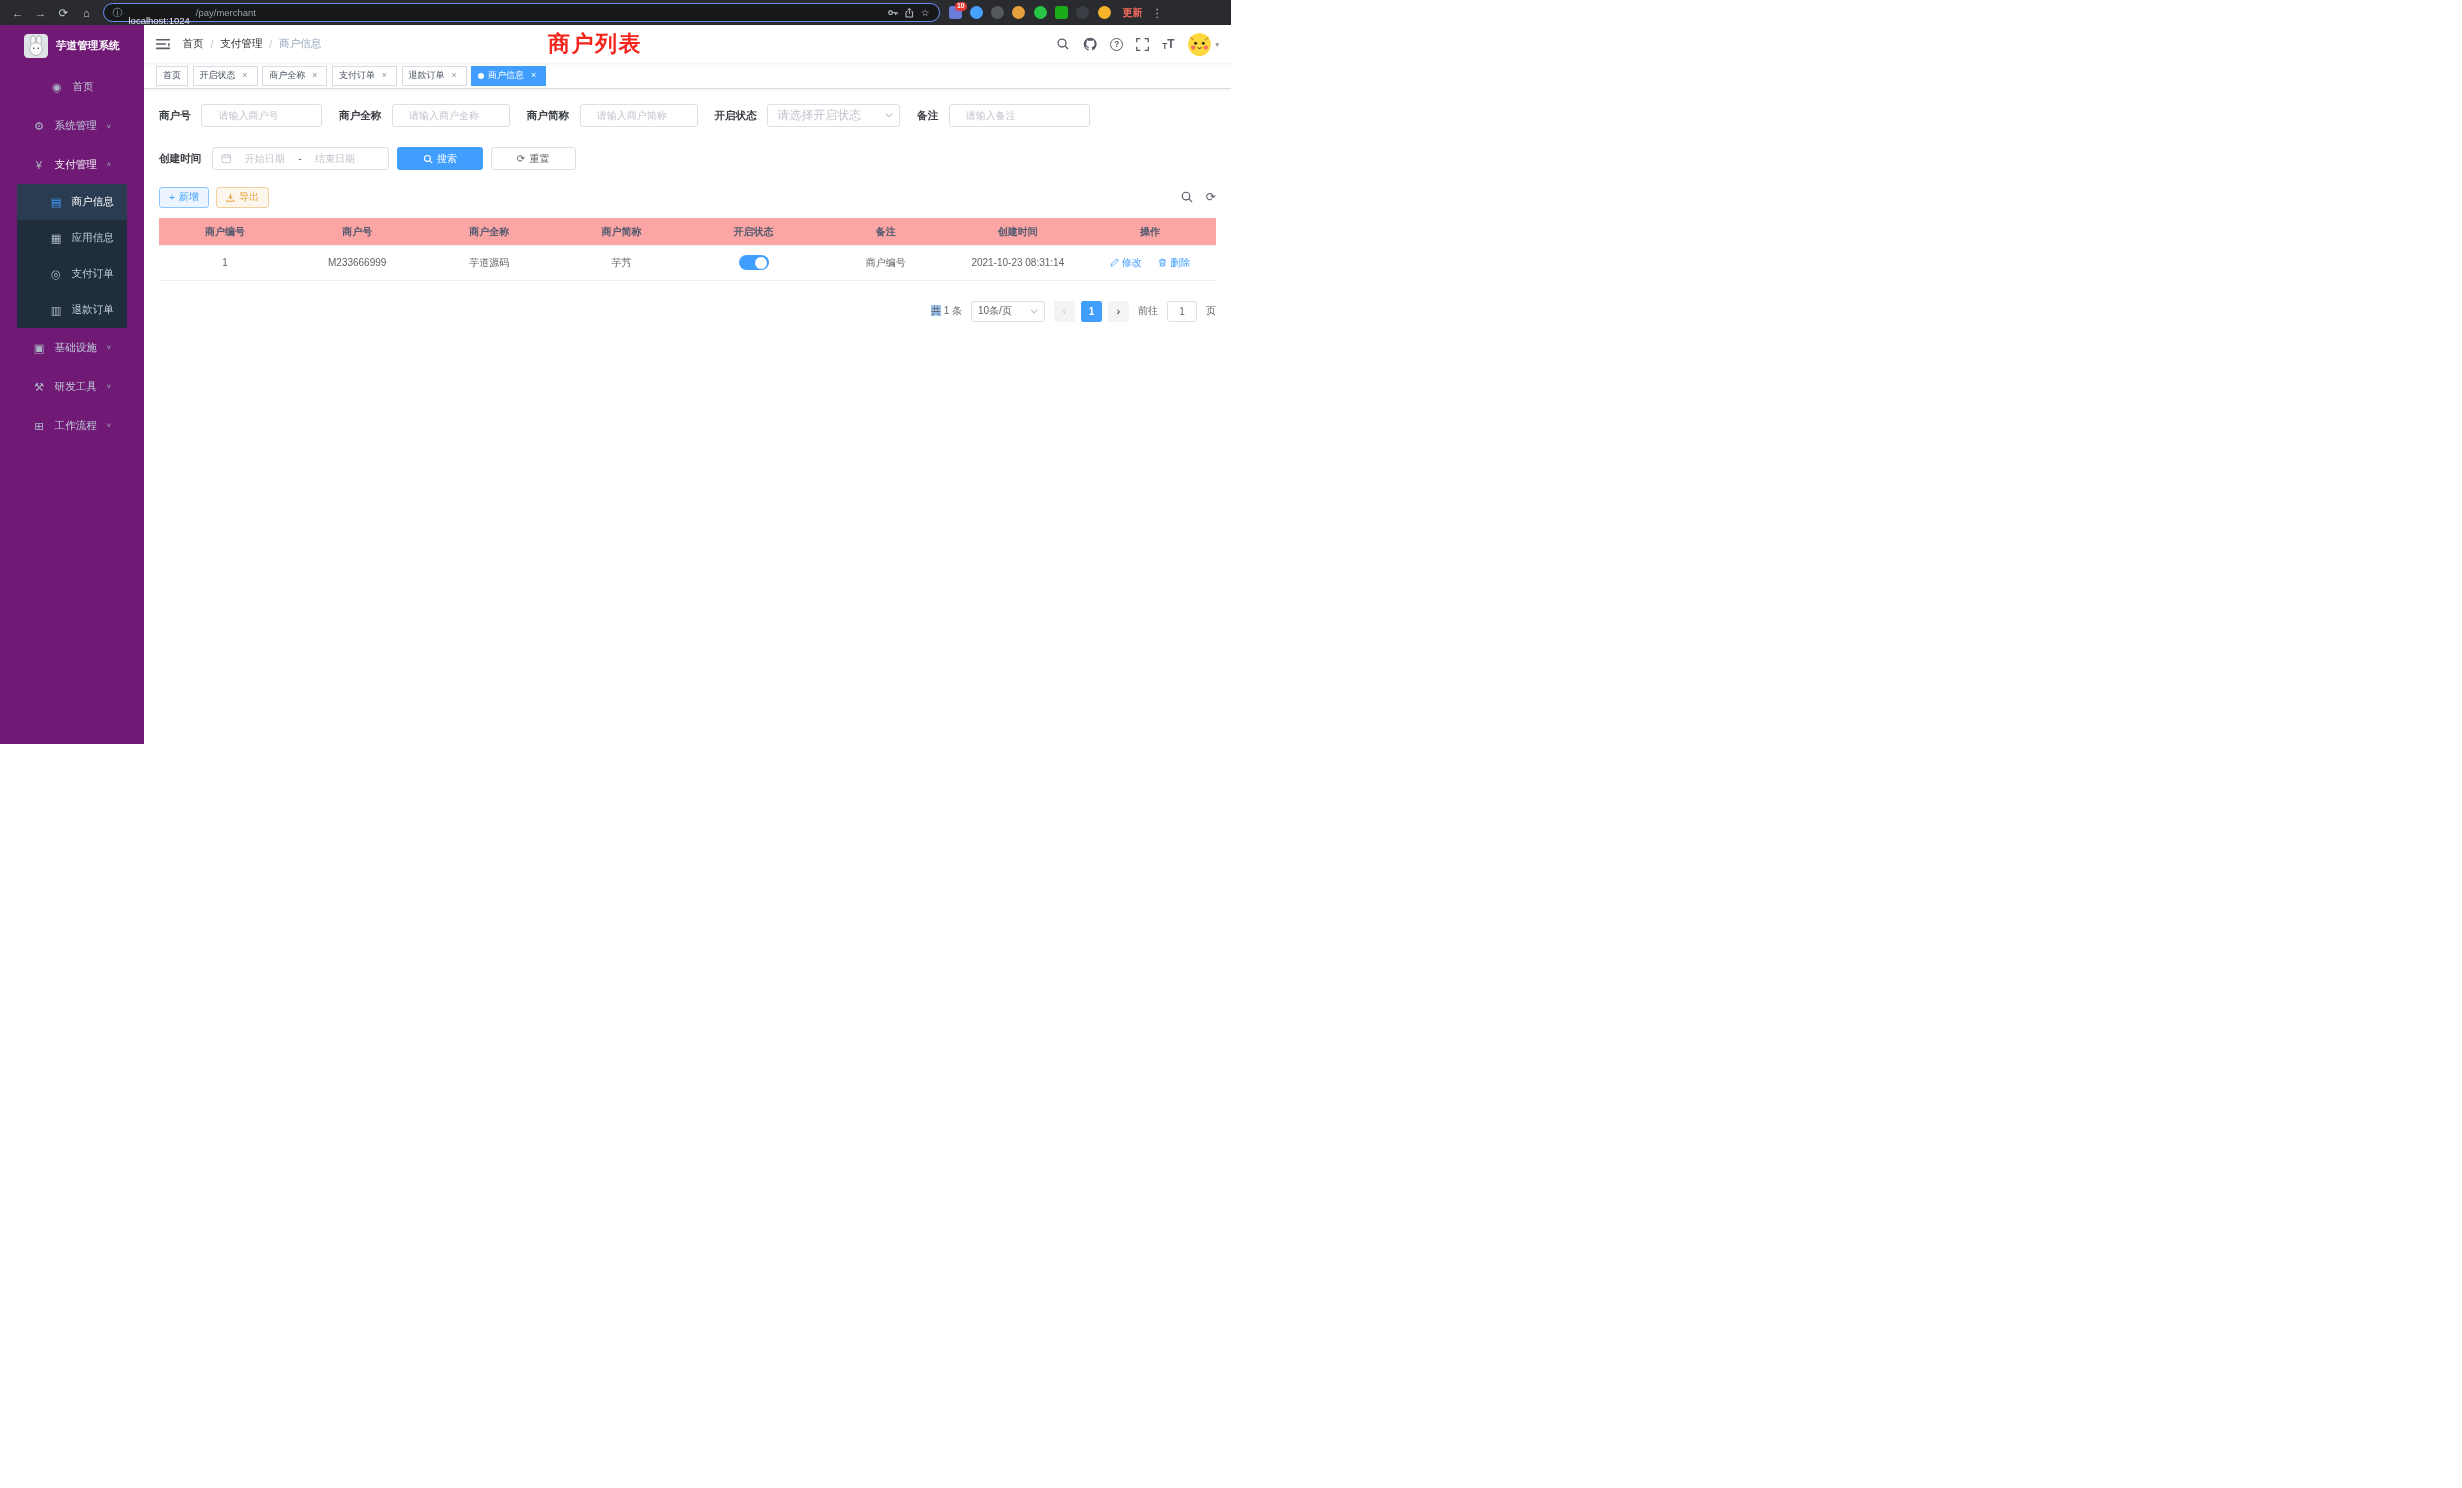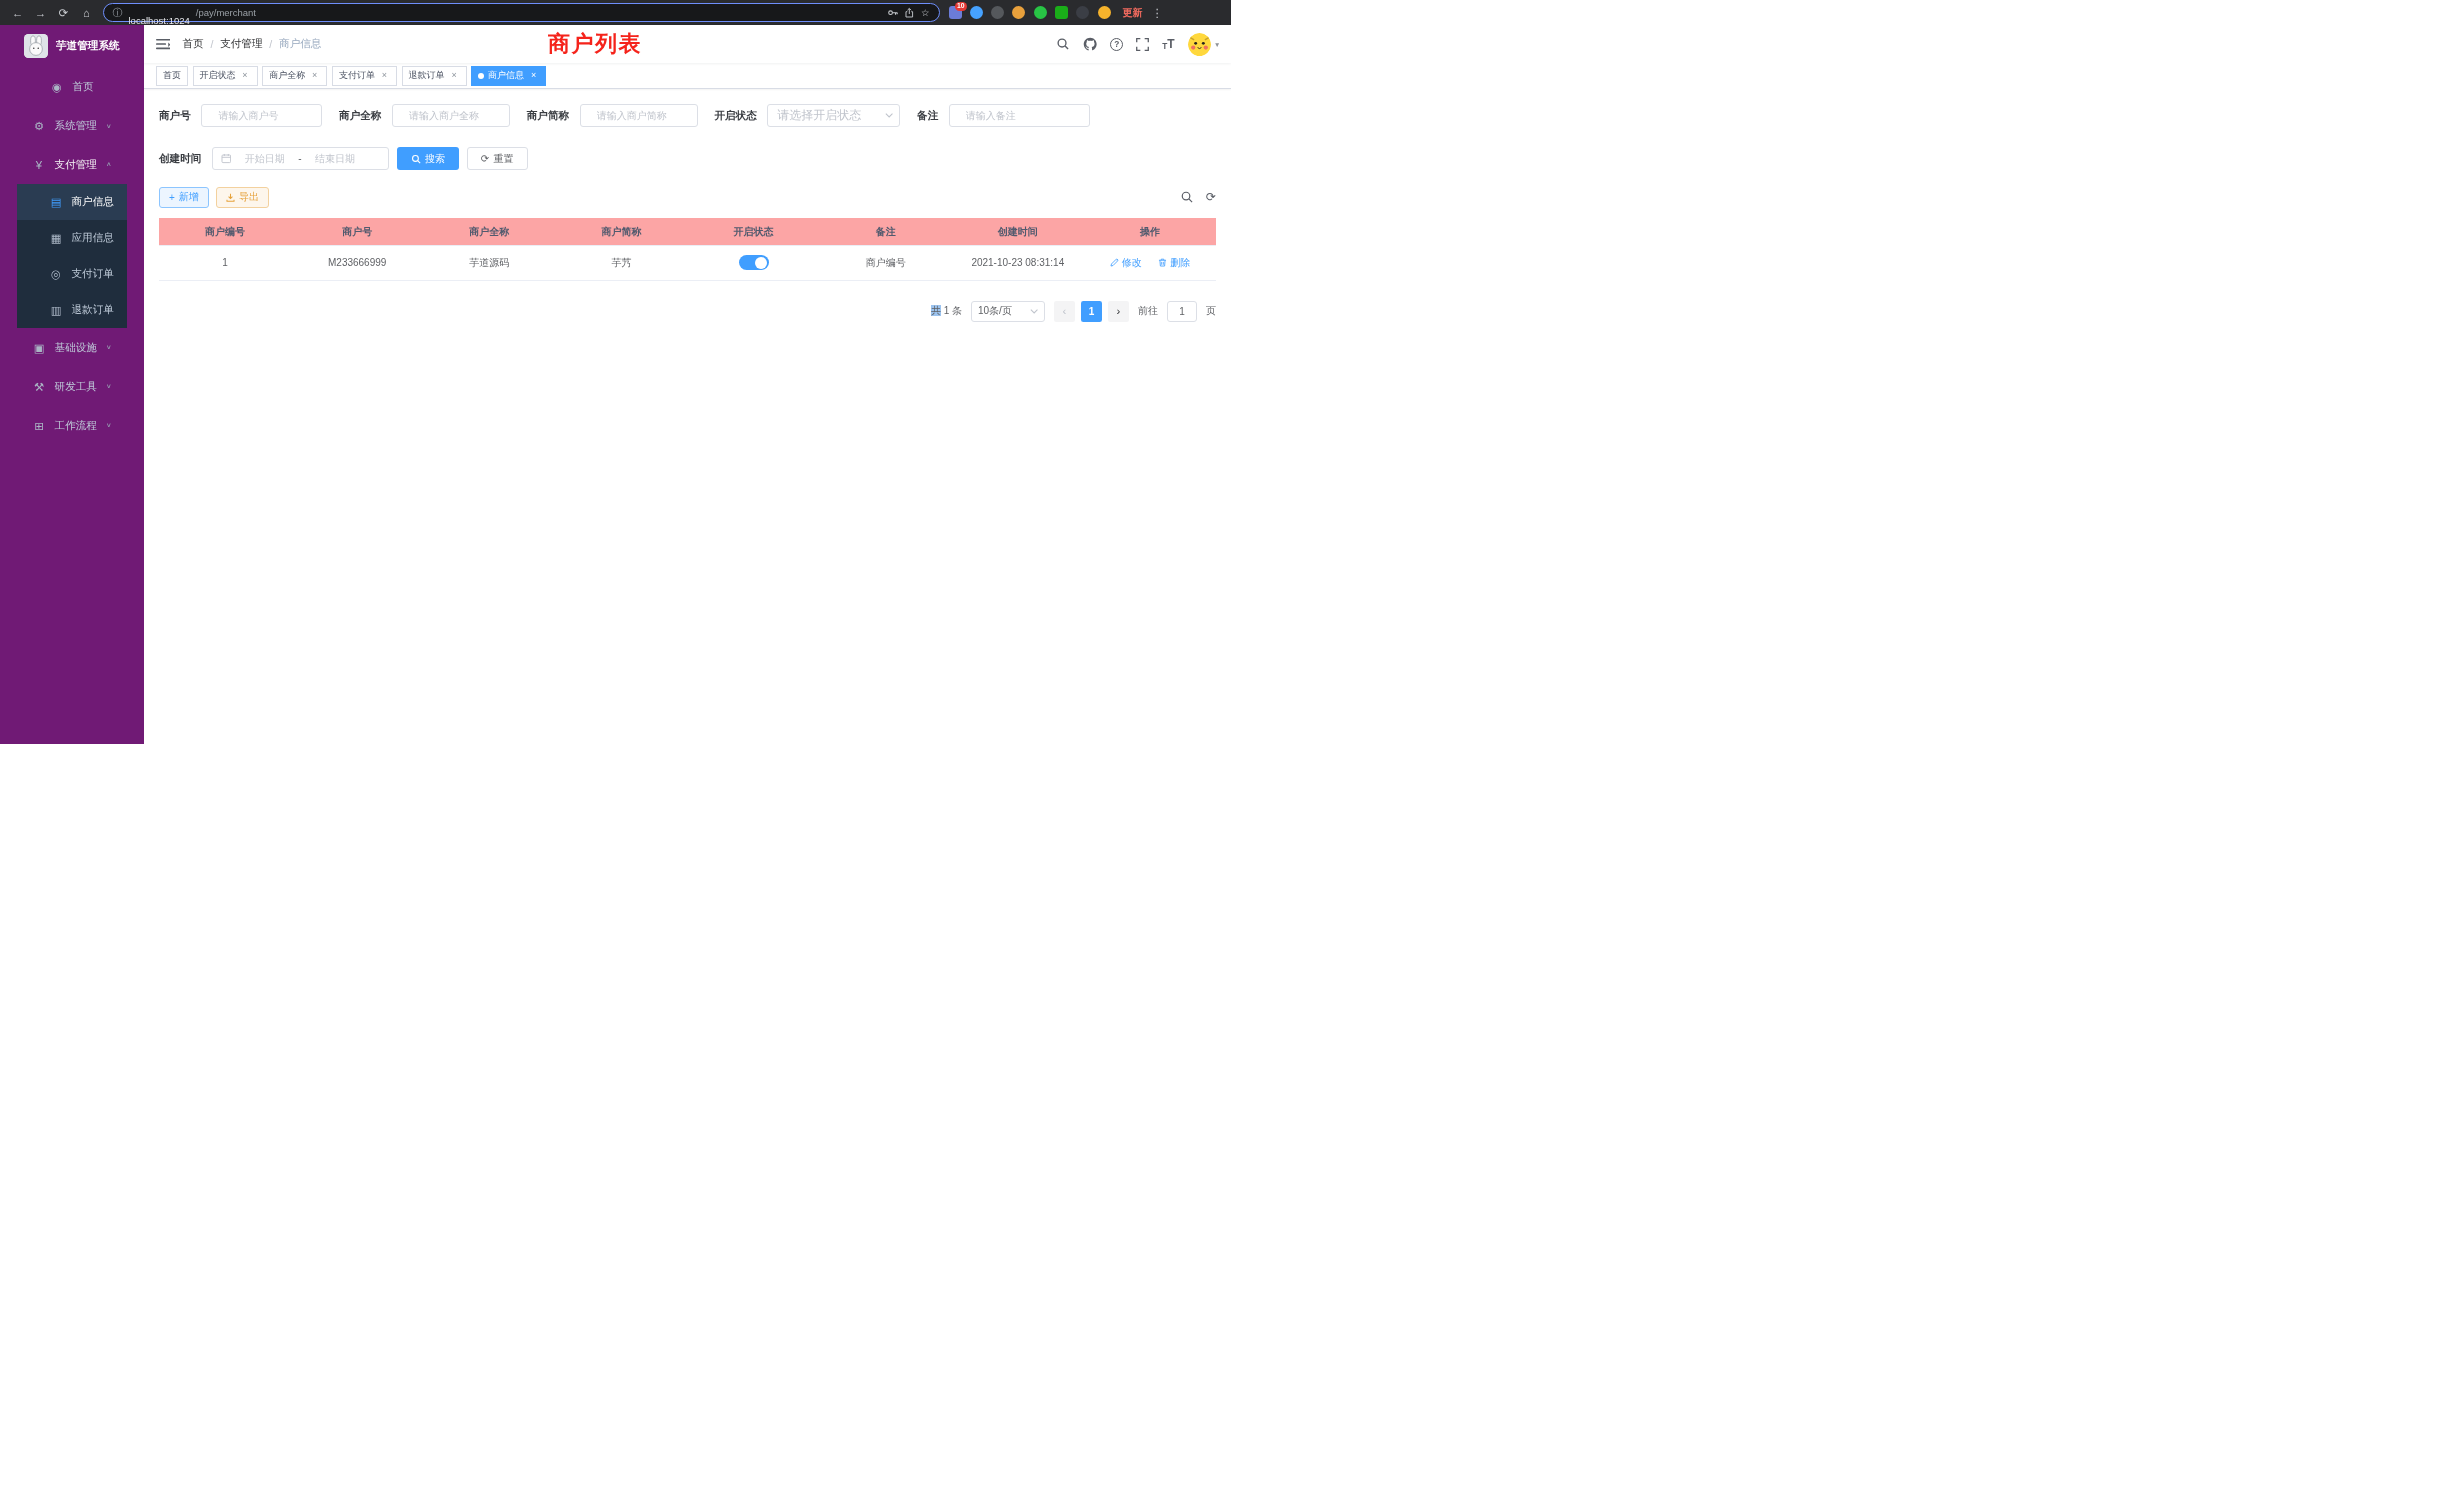--- a/index.html
+++ b/index.html
@@ -82,21 +82,21 @@
   .f-input { height:23px; border:0.8px solid #dcdfe6; border-radius:3px; padding:0 16px; font-size:10px; color:#606266; outline:none; background:#fff; }
   .f-input::placeholder { color:#c0c4cc; }
   .f-select { height:23px; border:0.8px solid #dcdfe6; border-radius:3px; display:flex; align-items:center; justify-content:space-between; padding:0 6px 0 9px; font-size:12px; color:#c0c4cc; cursor:pointer; background:#fff; }
   .sel-caret { color:#c0c4cc; display:flex; }
   .date-range { width:177px; height:23px; border:0.8px solid #dcdfe6; border-radius:3px; display:flex; align-items:center; padding:0 7.6px; gap:4.5px; background:#fff; }
   .date-range input { border:none; outline:none; width:58px; font-size:10px; color:#606266; text-align:center; }
   .date-range input::placeholder { color:#c0c4cc; }
   .date-sep { color:#606266; font-size:10px; }
   .cal-icon { display:flex; color:#c0c4cc; }
 
-  .btn { height:23px; border-radius:3px; font-size:10px; display:inline-flex; align-items:center; gap:4.5px; padding:0 13px; cursor:pointer; border:0.8px solid transparent; white-space:nowrap; }
+  .btn { height:23px; border-radius:3px; font-size:10px; display:inline-flex; align-items:center; gap:4.5px; padding:0 25px; cursor:pointer; border:0.8px solid transparent; white-space:nowrap; }
   .btn-primary { background:#409eff; color:#fff; }
   .btn-default { background:#fff; border-color:#dcdfe6; color:#606266; }
   .ml10 { margin-left:7.6px; }
 
   .toolbar { display:flex; align-items:center; margin-bottom:10.6px; }
   .btn-sm { height:21px; padding:0 9px; border-radius:3px; font-size:10px; display:inline-flex; align-items:center; gap:3.8px; cursor:pointer; }
   .btn-plain-primary { background:#ecf5ff; border:0.8px solid #8cc5ff; color:#409eff; }
   .btn-plain-warning { background:#fdf6ec; border:0.8px solid #f3d19e; color:#e6a23c; margin-left:7.6px; }
   .toolbar-right { margin-left:auto; display:flex; align-items:center; gap:12px; color:#5a5e66; }
   .tool-ic { cursor:pointer; display:flex; align-items:center; font-size:12px; }

